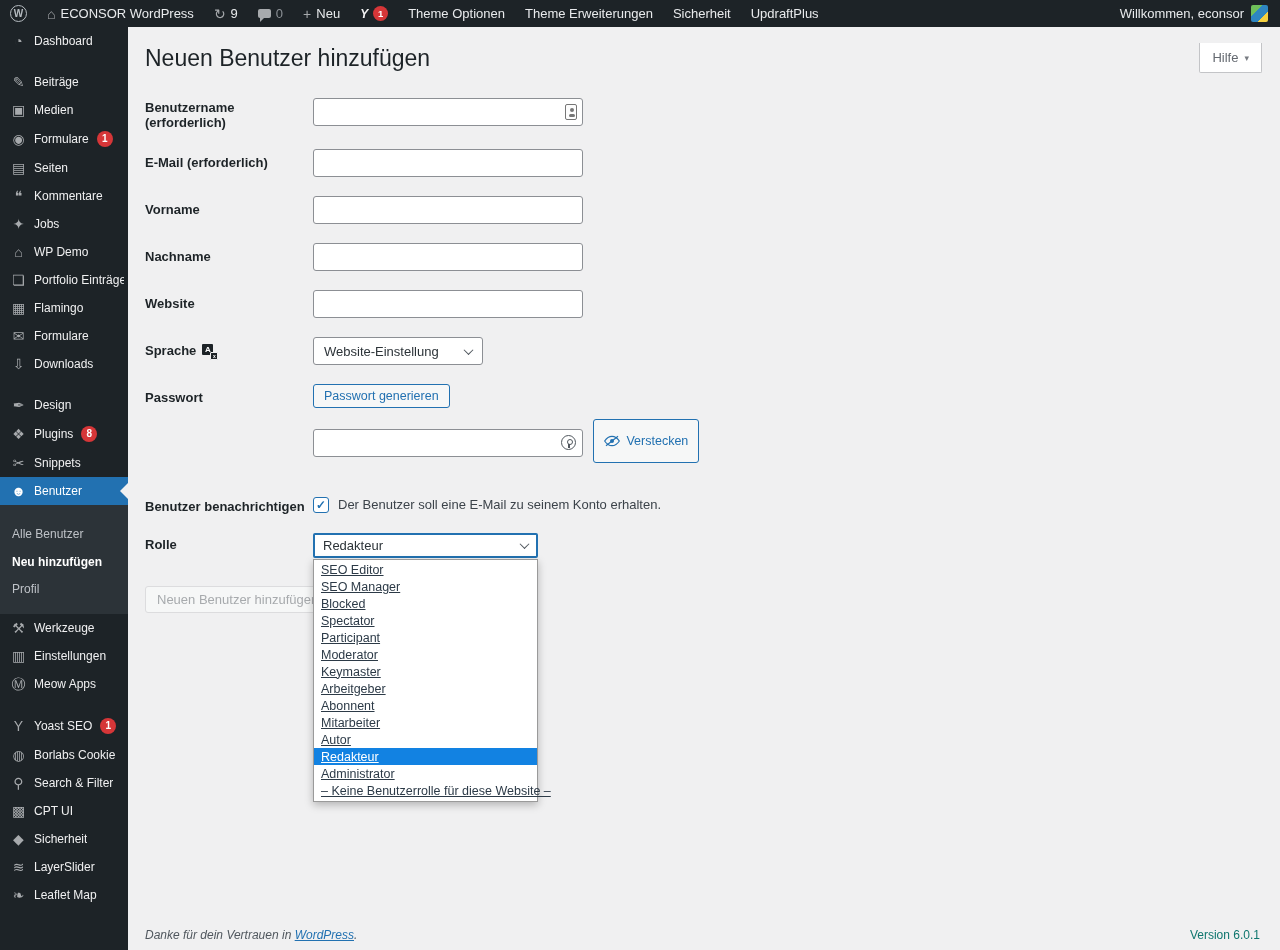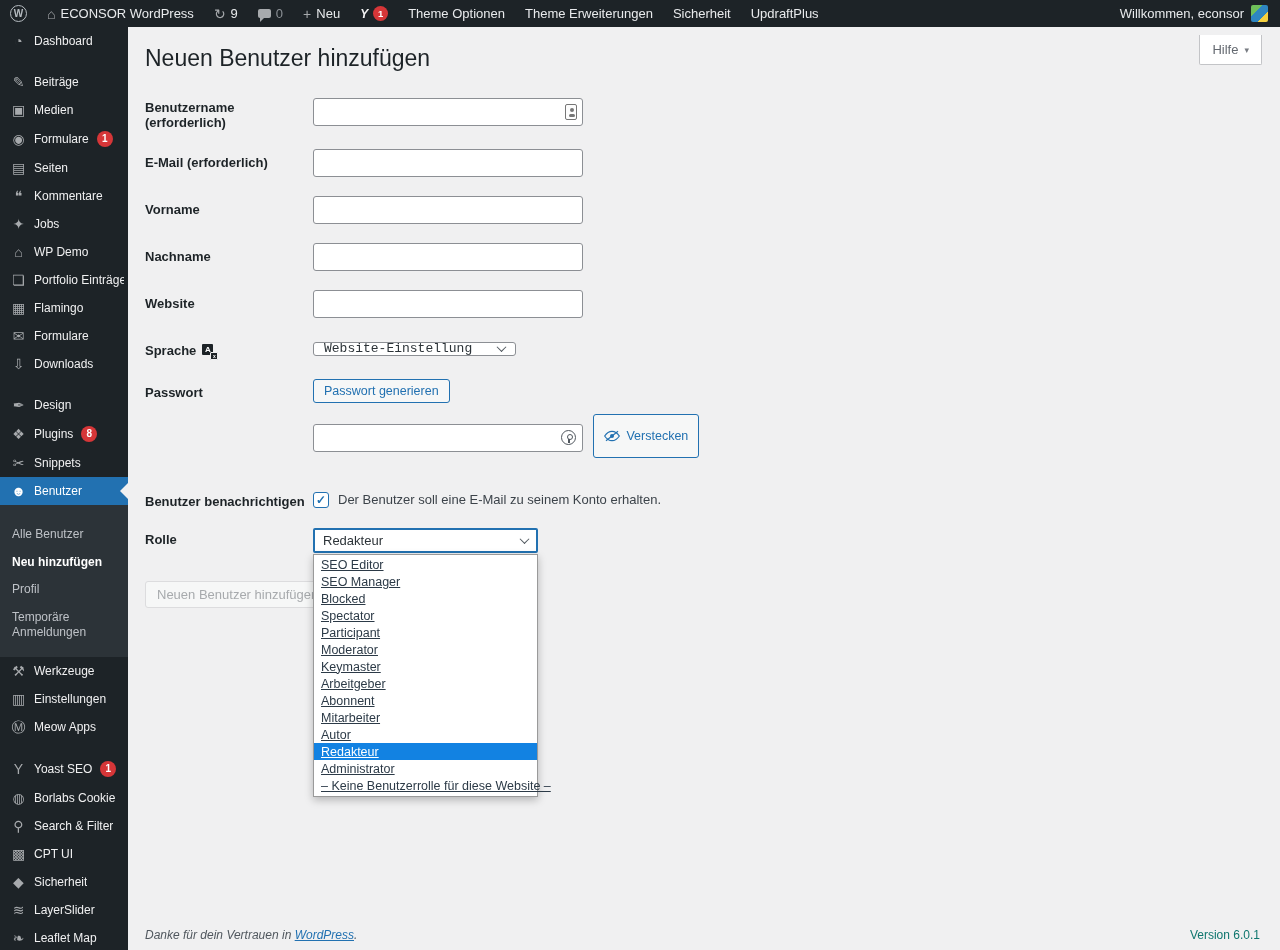--- a/index.html
+++ b/index.html
@@ -40,21 +40,21 @@
   .menu-item.active { background:#2271b1; }
   .menu-item.active .mi-icon, .menu-item.active .mi-label { color:#fff; }
   .active-arrow { position:absolute; right:0; top:50%; transform:translateY(-50%); width:0; height:0;
     border-top:8px solid transparent; border-bottom:8px solid transparent; border-right:8px solid #f0f0f1; }
   .submenu { background:#2c3338; padding:16px 0 10px; }
   .submenu-item { padding:6px 12px; font-size:12px; line-height:1.3; color:#bec2c7; cursor:pointer; }
   .submenu-item.current { color:#fff; font-weight:bold; }
 
   
   .content { position:absolute; left:128px; top:27px; right:0; bottom:0; background:#f0f0f1; padding:10px 20px 0 17px; }
-  .help-tab { position:absolute; top:8px; right:18px; background:#fff; border:1px solid #c3c4c7; border-top:none;
+  .help-tab { position:absolute; top:16px; right:18px; background:#fff; border:1px solid #c3c4c7; border-top:none;
     border-radius:0 0 2px 2px; padding:7px 12px; font-size:13px; color:#646970; display:flex; align-items:center; gap:6px; cursor:pointer; }
   .help-caret { font-size:9px; color:#787c82; }
   .page-title { font-size:23px; font-weight:400; color:#1d2327; margin-top:8px; }
   .intro { font-size:13px; color:#50575e; margin-top:15px; }
 
   .form-table { margin-top:22px; }
   .form-row { display:flex; margin-bottom:19px; }
   .form-row .th { width:168px; flex:none; font-size:13px; font-weight:bold; color:#1d2327; padding-top:6px;
     display:flex; align-items:flex-start; gap:6px; }
   .field { display:flex; align-items:center; }
@@ -68,22 +68,22 @@
   .pm-icon { position:absolute; right:7px; top:6px; width:15px; height:15px; border:1px solid #50575e; border-radius:50%; }
   .pm-icon::before { content:""; position:absolute; left:4.5px; top:3px; width:4px; height:4px; border-radius:50%; border:1px solid #50575e; }
   .pm-icon::after { content:""; position:absolute; left:6px; top:8px; width:1.5px; height:4px; background:#50575e; }
 
   .lang-icon { position:relative; width:16px; height:16px; flex:none; margin-top:1px; }
   .lang-icon .big { position:absolute; left:0; top:0; width:11px; height:11px; background:#1d2327; border-radius:1px;
     color:#fff; font-size:8px; line-height:11px; text-align:center; }
   .lang-icon .small { position:absolute; right:0; bottom:0; width:8px; height:8px; background:#1d2327; border:1px solid #f0f0f1;
     border-radius:1px; color:#fff; font-size:5px; line-height:6px; text-align:center; }
 
-  .select { height:14px; border:1px solid #8c8f94; border-radius:3px; background:#fff; display:inline-flex;
-    align-items:center; padding:0 10px; font-size:13px; color:#2c3338; cursor:pointer;font-family:Liberation Mono, monospace; }
+  .select { height:28px; border:1px solid #8c8f94; border-radius:3px; background:#fff; display:inline-flex;
+    align-items:center; padding:0 10px; font-size:13px; color:#2c3338; cursor:pointer; }
   .chev { width:7px; height:7px; border-right:1.6px solid #50575e; border-bottom:1.6px solid #50575e;
     transform:rotate(45deg) translate(-1px,-1px); margin-left:26px; }
 
   .btn-secondary { display:inline-flex; align-items:center; gap:6px; background:#f6f7f7; border:1px solid #2271b1;
     color:#2271b1; border-radius:3px; padding:4px 10px; font-size:12.5px; cursor:pointer; }
   .pass-line { margin-top:11px; }
   .hide-btn { margin-left:6px; padding:14px 10px; }
 
   .checkbox { width:16px; height:16px; flex:none; border:1px solid #2271b1; border-radius:3px; background:#fff;
     color:#2271b1; font-size:12px; line-height:14px; text-align:center; font-weight:bold; cursor:pointer; }
@@ -245,23 +245,20 @@
       </div>
     <div class="submenu">
       <div class="submenu-item">
           <span>Alle Benutzer</span>
         </div>
         <div class="submenu-item current">
           <span>Neu hinzufügen</span>
         </div>
         <div class="submenu-item">
           <span>Profil</span>
-        </div>
-        <div class="submenu-item">
-          <span>Temporäre Anmeldungen</span>
         </div>
     </div>
     <div class="menu-item">
         <span class="mi-icon">⚒</span>
         <span class="mi-label">Werkzeuge</span>
 
       </div>
       <div class="menu-item">
         <span class="mi-icon">▥</span>
         <span class="mi-label">Einstellungen</span>

